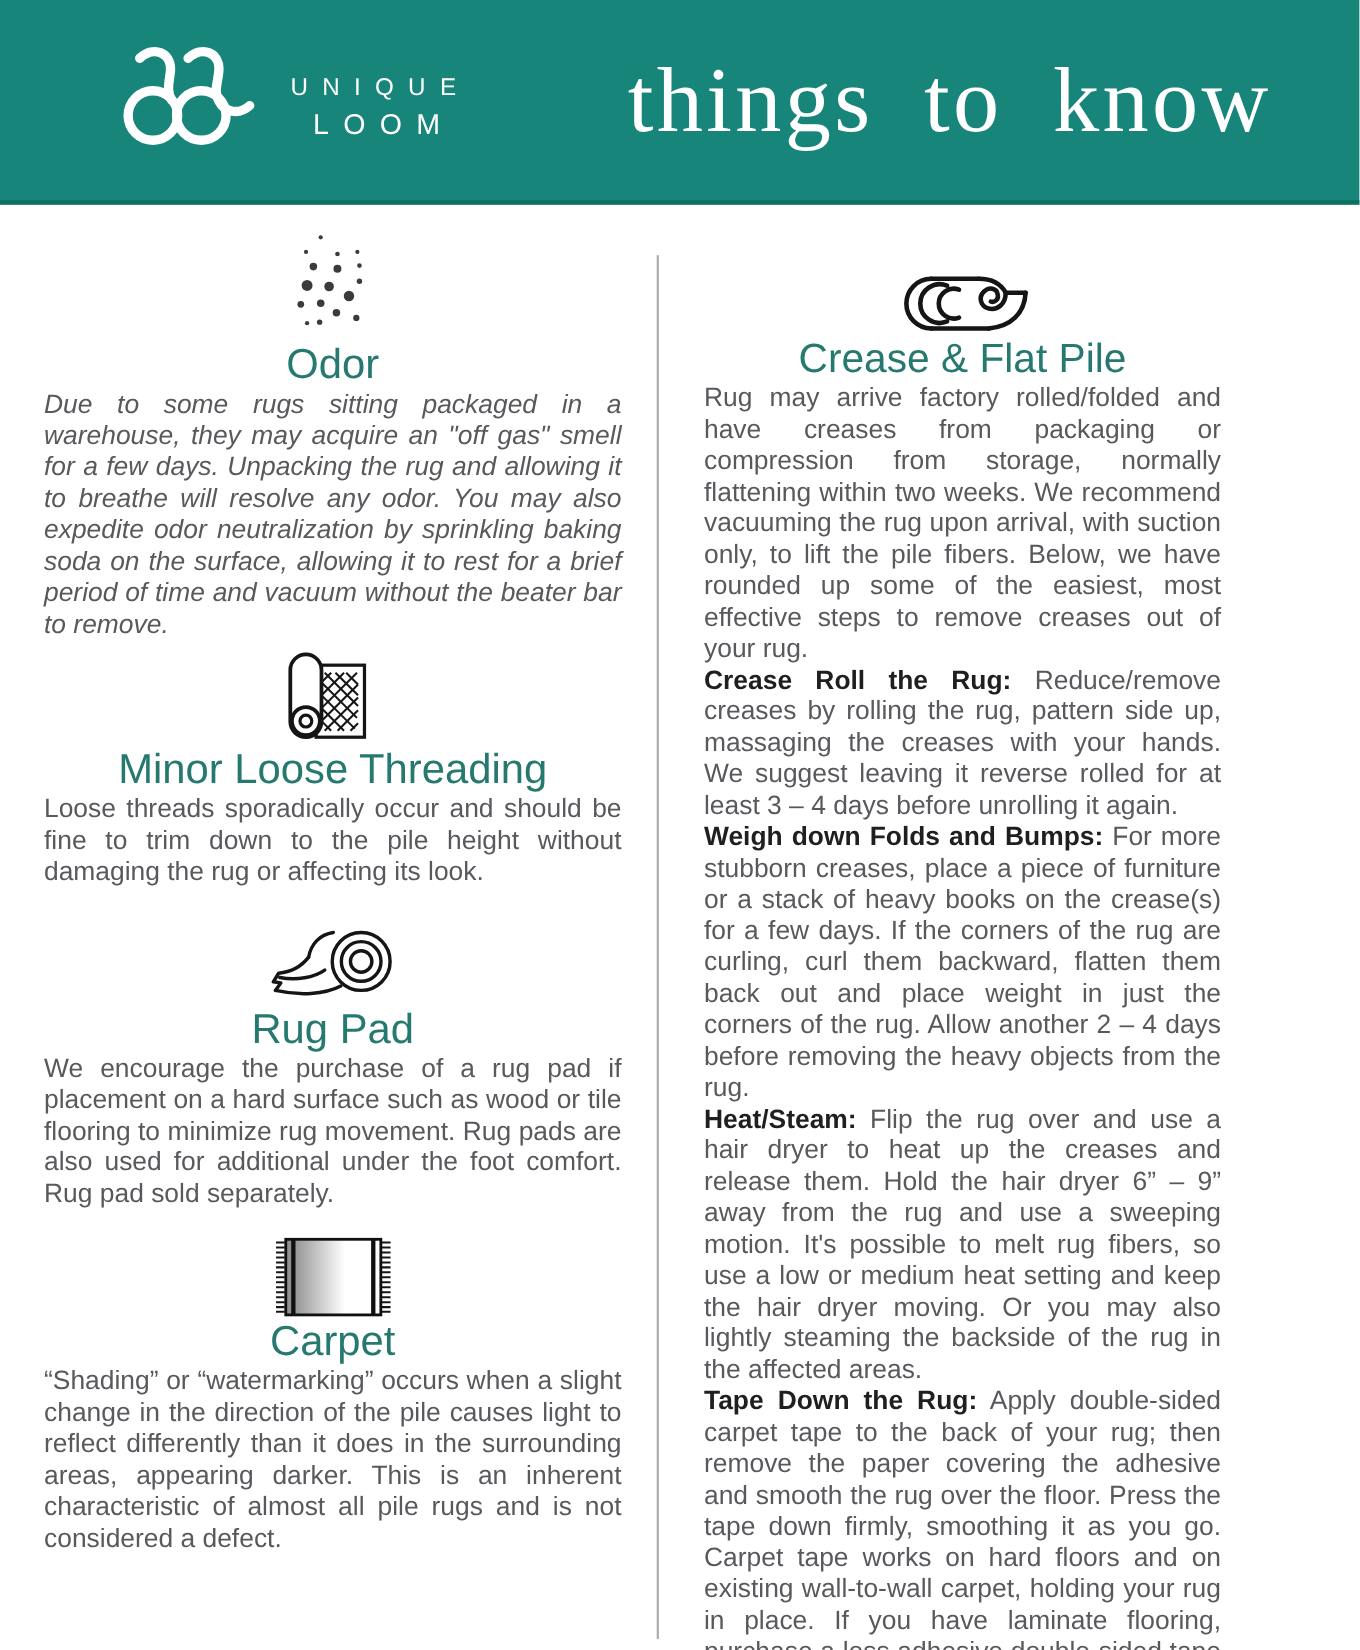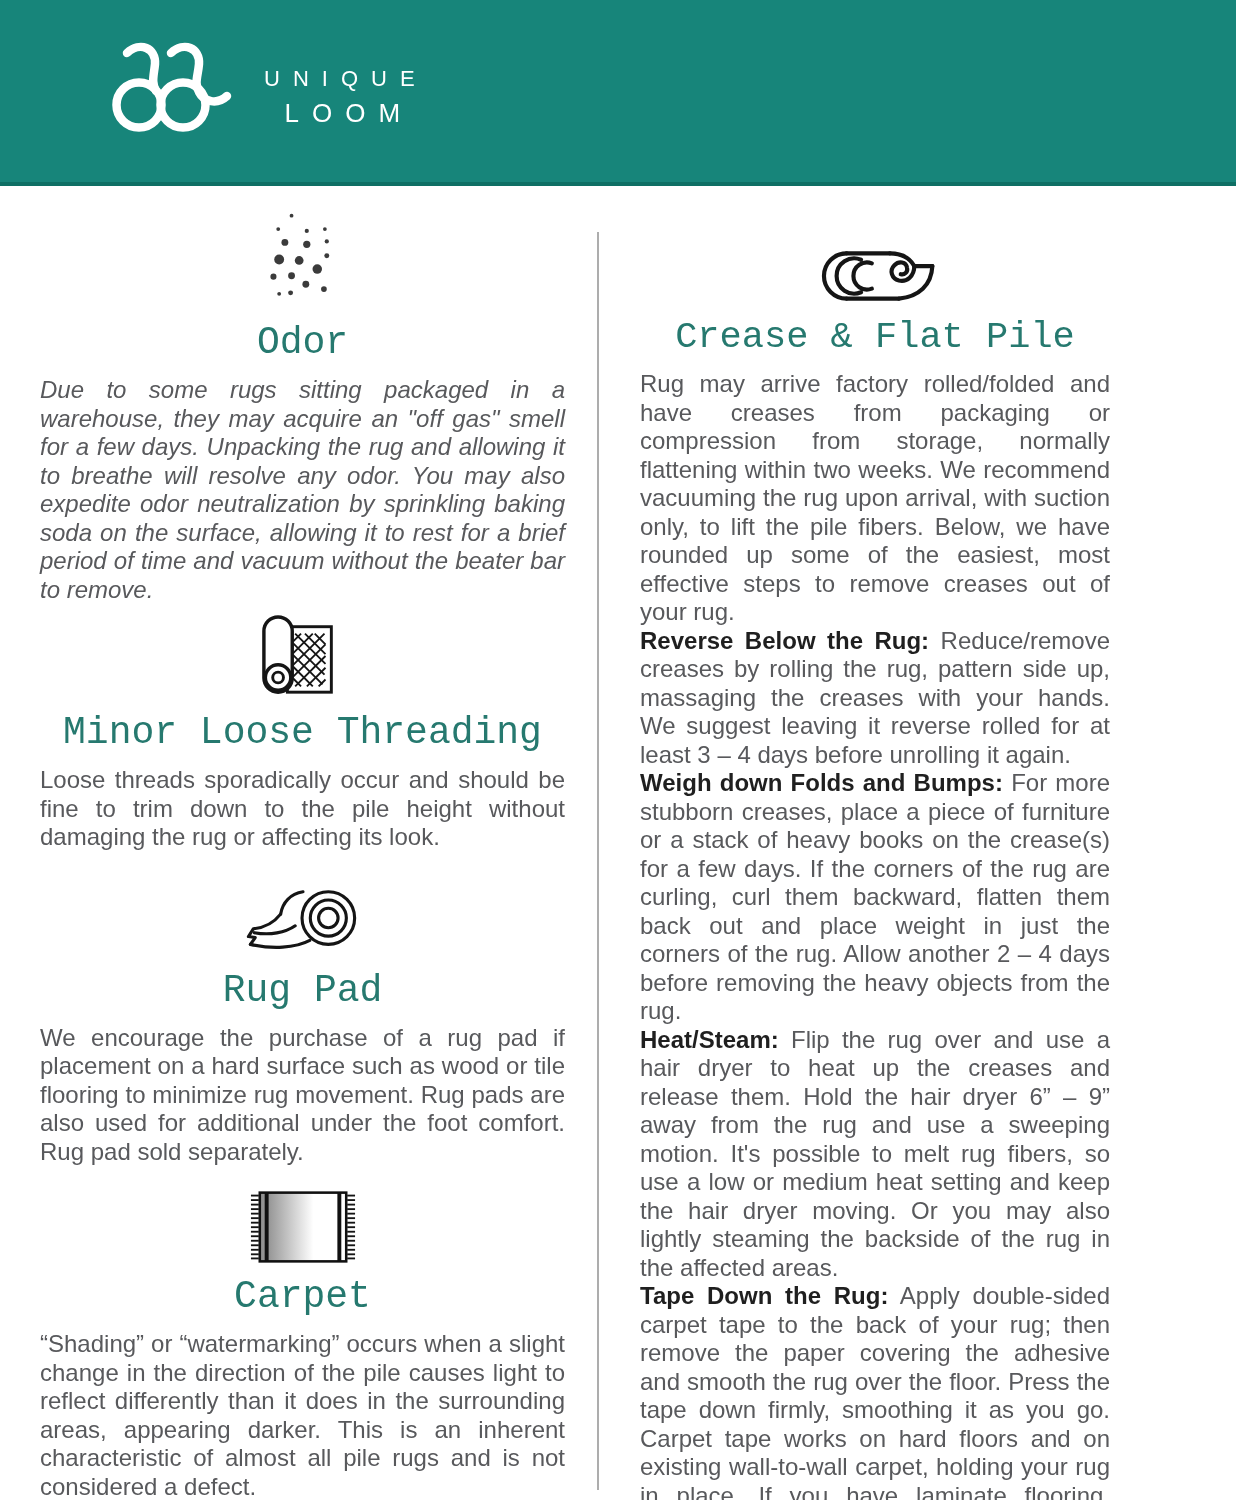--- a/index.html
+++ b/index.html
@@ -22,22 +22,22 @@
     letter-spacing:3px;word-spacing:22px;white-space:nowrap;
   }
   
   .columns{display:flex;align-items:flex-start;}
   .divider{position:absolute;left:597px;top:232px;width:2px;height:1258px;background:#ADADAD;}
   .col-left{box-sizing:border-box;width:598px;padding:0 33px 0 40px;}
   .col-right{box-sizing:border-box;width:553px;padding:0 41px 0 42px;}
   .section{display:flex;flex-direction:column;align-items:center;}
   .sec-icon{flex:0 0 auto;}
   h2.sec-title{
-    font-family:Liberation Mono, monospace;font-weight:400;color:#26796F;
-    font-size:38px;line-height:44px;margin:11px;text-align:center;
+    font-family:Liberation Sans, sans-serif;font-weight:400;color:#26796F;
+    font-size:38px;line-height:44px;margin:0;text-align:center;
   }
   .col-right h2.sec-title{font-size:37px;}
   p.body{
     width:100%;margin:0;text-align:justify;color:#58595C;
     font-size:24px;line-height:28.5px;letter-spacing:0px;
   }
   p.body .lead{font-weight:700;color:#1F1F1F;}
   
   .mt-odor-icon{margin-top:24px;}
   .mt-odor-h{margin-top:8px;}
@@ -65,20 +65,21 @@
   <svg class="logo-svg" width="152" height="100" viewBox="0 0 124 100" fill="none" stroke="#ffffff" stroke-width="8.5" stroke-linecap="round">
     <circle cx="29" cy="64" r="22.5"></circle>
     <circle cx="73" cy="64" r="22.5"></circle>
     <path d="M17,12 C30,0 46,7 45,23 C44,34 41,41 46,50"></path>
     <path d="M61,12 C74,0 90,7 89,23 C88,35 84,42 89,51 C94,61 107,64 117,55"></path>
   </svg>
   <div class="brand">
     <div class="b1">UNIQUE</div>
     <div class="b2">LOOM</div>
   </div>
+  <div class="page-title">things to know</div>
 </div>
 
 <div class="divider"></div>
 
 <div class="columns">
 
   <div class="col-left">
 
     <div class="section">
       <svg class="sec-icon mt-odor-icon" width="95" height="100" viewBox="0 0 95 105" fill="#3B3B3B">
@@ -206,21 +207,21 @@
         <path d="M52,13 A19.5,19.5 0 1 0 52,49"></path>
         <path d="M64,17 A15,15 0 1 0 64,45"></path>
         <path d="M84,6 C96,6 106,11 111,20"></path>
         <path d="M111,20 H131"></path>
         <path d="M131,20 C130,41 116,54 94,56"></path>
         <path d="M111,20 C111,31 103,38 94,36 C86,34 83,25 89,19 C94,14 102,15 103,22 C104,27 100,30 96,29"></path>
       </svg>
       <h2 class="sec-title mt-crease-h">Crease &amp; Flat Pile</h2>
       <p class="body mt-crease-p">Rug may arrive factory rolled/folded and have creases from packaging or compression from storage, normally flattening within two weeks. We recommend vacuuming the rug upon arrival, with suction only, to lift the pile fibers. Below, we have rounded up some of the easiest, most effective steps to remove creases out of your rug.</p>
 
-      <p class="body mt-tip1"><span class="lead">Reverse Below the Rug:</span><span> Reduce/remove creases by rolling the rug, pattern side up, massaging the creases with your hands. We suggest leaving it reverse rolled for at least 3 – 4 days before unrolling it again.</span></p>
+      <p class="body mt-tip1"><span class="lead">Crease Roll the Rug:</span><span> Reduce/remove creases by rolling the rug, pattern side up, massaging the creases with your hands. We suggest leaving it reverse rolled for at least 3 – 4 days before unrolling it again.</span></p>
 
       <p class="body mt-tip2"><span class="lead">Weigh down Folds and Bumps:</span><span> For more stubborn creases, place a piece of furniture or a stack of heavy books on the crease(s) for a few days. If the corners of the rug are curling, curl them backward, flatten them back out and place weight in just the corners of the rug. Allow another 2 – 4 days before removing the heavy objects from the rug.</span></p>
 
       <p class="body mt-tip3"><span class="lead">Heat/Steam:</span><span> Flip the rug over and use a hair dryer to heat up the creases and release them. Hold the hair dryer 6” – 9” away from the rug and use a sweeping motion. It's possible to melt rug fibers, so use a low or medium heat setting and keep the hair dryer moving. Or you may also lightly steaming the backside of the rug in the affected areas.</span></p>
 
       <p class="body mt-tip4"><span class="lead">Tape Down the Rug:</span><span> Apply double-sided carpet tape to the back of your rug; then remove the paper covering the adhesive and smooth the rug over the floor. Press the tape down firmly, smoothing it as you go. Carpet tape works on hard floors and on existing wall-to-wall carpet, holding your rug in place. If you have laminate flooring, purchase a less adhesive double-sided tape to prevent the laminate from buckling or otherwise being damaged.</span></p>
     </div>
   </div>
 
 </div>

